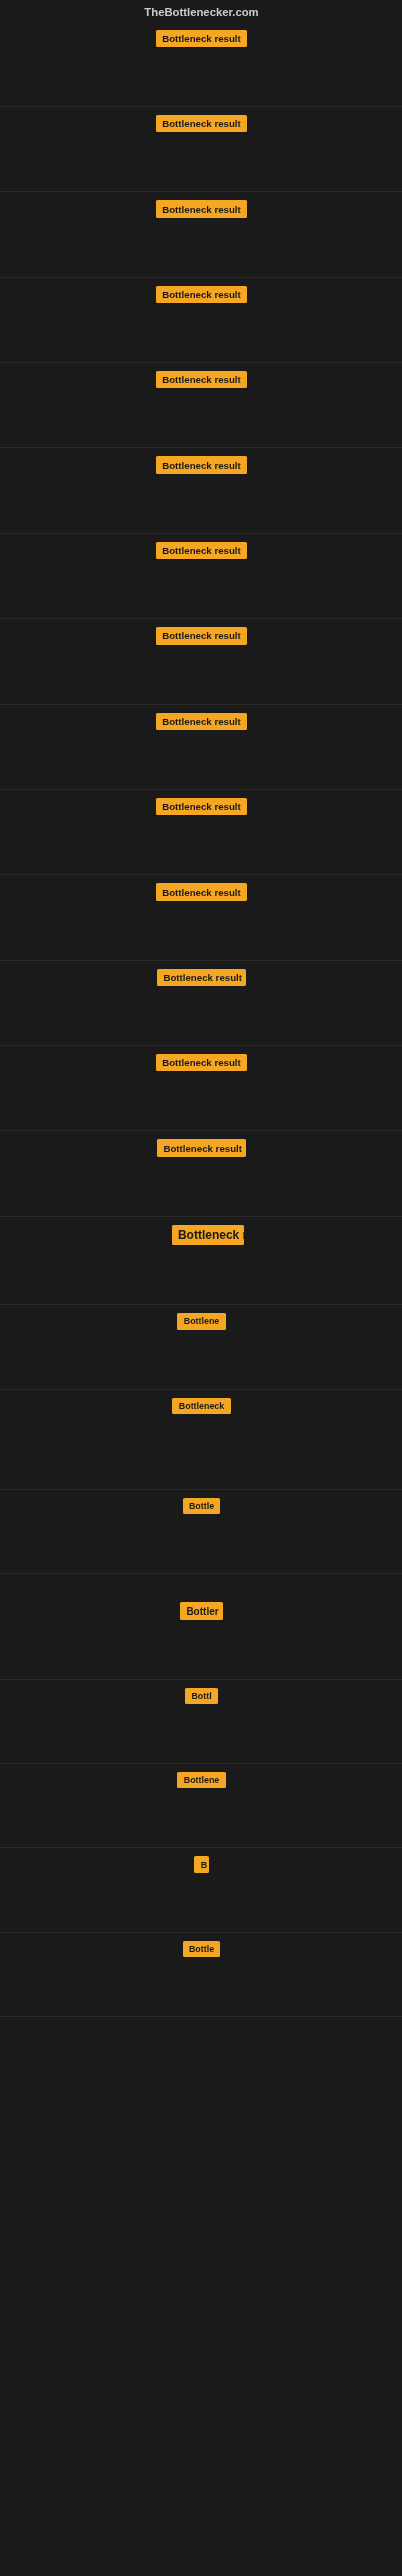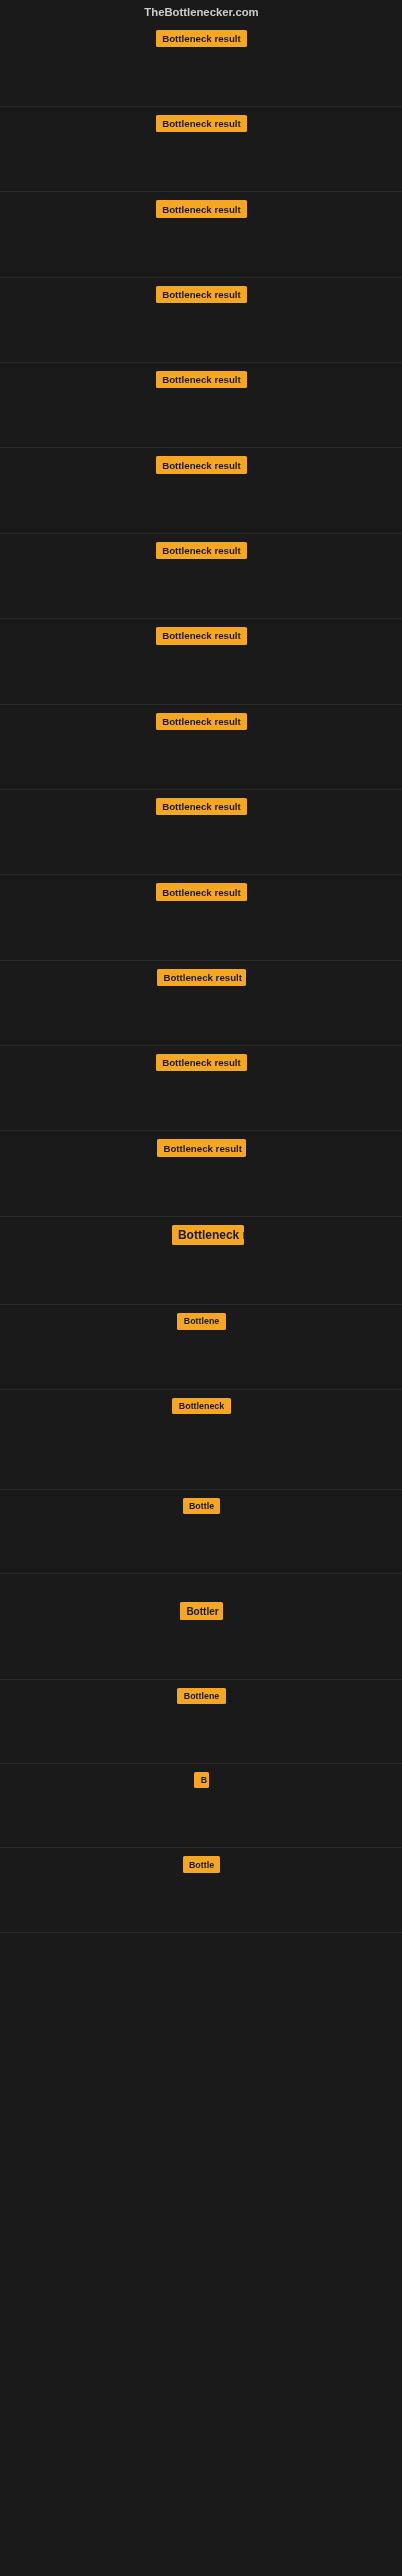--- a/index.html
+++ b/index.html
@@ -62,17 +62,18 @@
     <div class="result-row" style="padding-top: 8px; padding-bottom: 8px;"><span class="bottleneck-badge" style="max-width: 97px; font-size: 9.7px;">Bottleneck result</span><div style="height: 48px;"></div></div>
     <div class="result-row" style="padding-top: 8px; padding-bottom: 8px;"><span class="bottleneck-badge" style="max-width: 97px; font-size: 9.7px;">Bottleneck result</span><div style="height: 48px;"></div></div>
     <div class="result-row" style="padding-top: 8px; padding-bottom: 8px;"><span class="bottleneck-badge" style="max-width: 89px; font-size: 9.7px;">Bottleneck result</span><div style="height: 48px;"></div></div>
     <div class="result-row" style="padding-top: 8px; padding-bottom: 8px;"><span class="bottleneck-badge" style="max-width: 97px; font-size: 9.7px;">Bottleneck result</span><div style="height: 48px;"></div></div>
     <div class="result-row" style="padding-top: 8px; padding-bottom: 8px;"><span class="bottleneck-badge" style="max-width: 89px; font-size: 9.7px;">Bottleneck result</span><div style="height: 48px;"></div></div>
     <div class="result-row" style="padding-top: 8px; padding-bottom: 8px;"><span class="bottleneck-badge" style="max-width: 72px; font-size: 12px; margin-left: 12px;">Bottleneck re</span><div style="height: 48px;"></div></div>
     <div class="result-row" style="padding-top: 8px; padding-bottom: 8px;"><span class="bottleneck-badge" style="max-width: 55px; font-size: 8.9px;">Bottlene</span><div style="height: 48px;"></div></div>
     <div class="result-row" style="padding-top: 8px; padding-bottom: 24px;"><span class="bottleneck-badge" style="max-width: 61px; font-size: 8.9px;">Bottleneck</span><div style="height: 48px;"></div></div>
     <div class="result-row" style="padding-top: 8px; padding-bottom: 8px;"><span class="bottleneck-badge" style="max-width: 42px; font-size: 8.9px;">Bottle</span><div style="height: 48px;"></div></div>
     <div class="result-row" style="padding-top: 8px; padding-bottom: 8px;"><span class="bottleneck-badge" style="max-width: 43px; font-size: 10px; margin-top: 20px;">Bottler</span><div style="height: 48px;"></div></div>
+    <div class="result-row" style="padding-top: 8px; padding-bottom: 8px;"><span class="bottleneck-badge" style="max-width: 35px; font-size: 8.9px;">Bottl</span><div style="height: 48px;"></div></div>
     <div class="result-row" style="padding-top: 8px; padding-bottom: 8px;"><span class="bottleneck-badge" style="max-width: 55px; font-size: 8.9px;">Bottlene</span><div style="height: 48px;"></div></div>
     <div class="result-row" style="padding-top: 8px; padding-bottom: 8px;"><span class="bottleneck-badge" style="max-width: 14.5px; font-size: 8.9px;">B</span><div style="height: 48px;"></div></div>
     <div class="result-row" style="padding-top: 8px; padding-bottom: 8px;"><span class="bottleneck-badge" style="max-width: 42px; font-size: 8.9px;">Bottle</span><div style="height: 48px;"></div></div>
   </div>
 
 
 </body></html>

